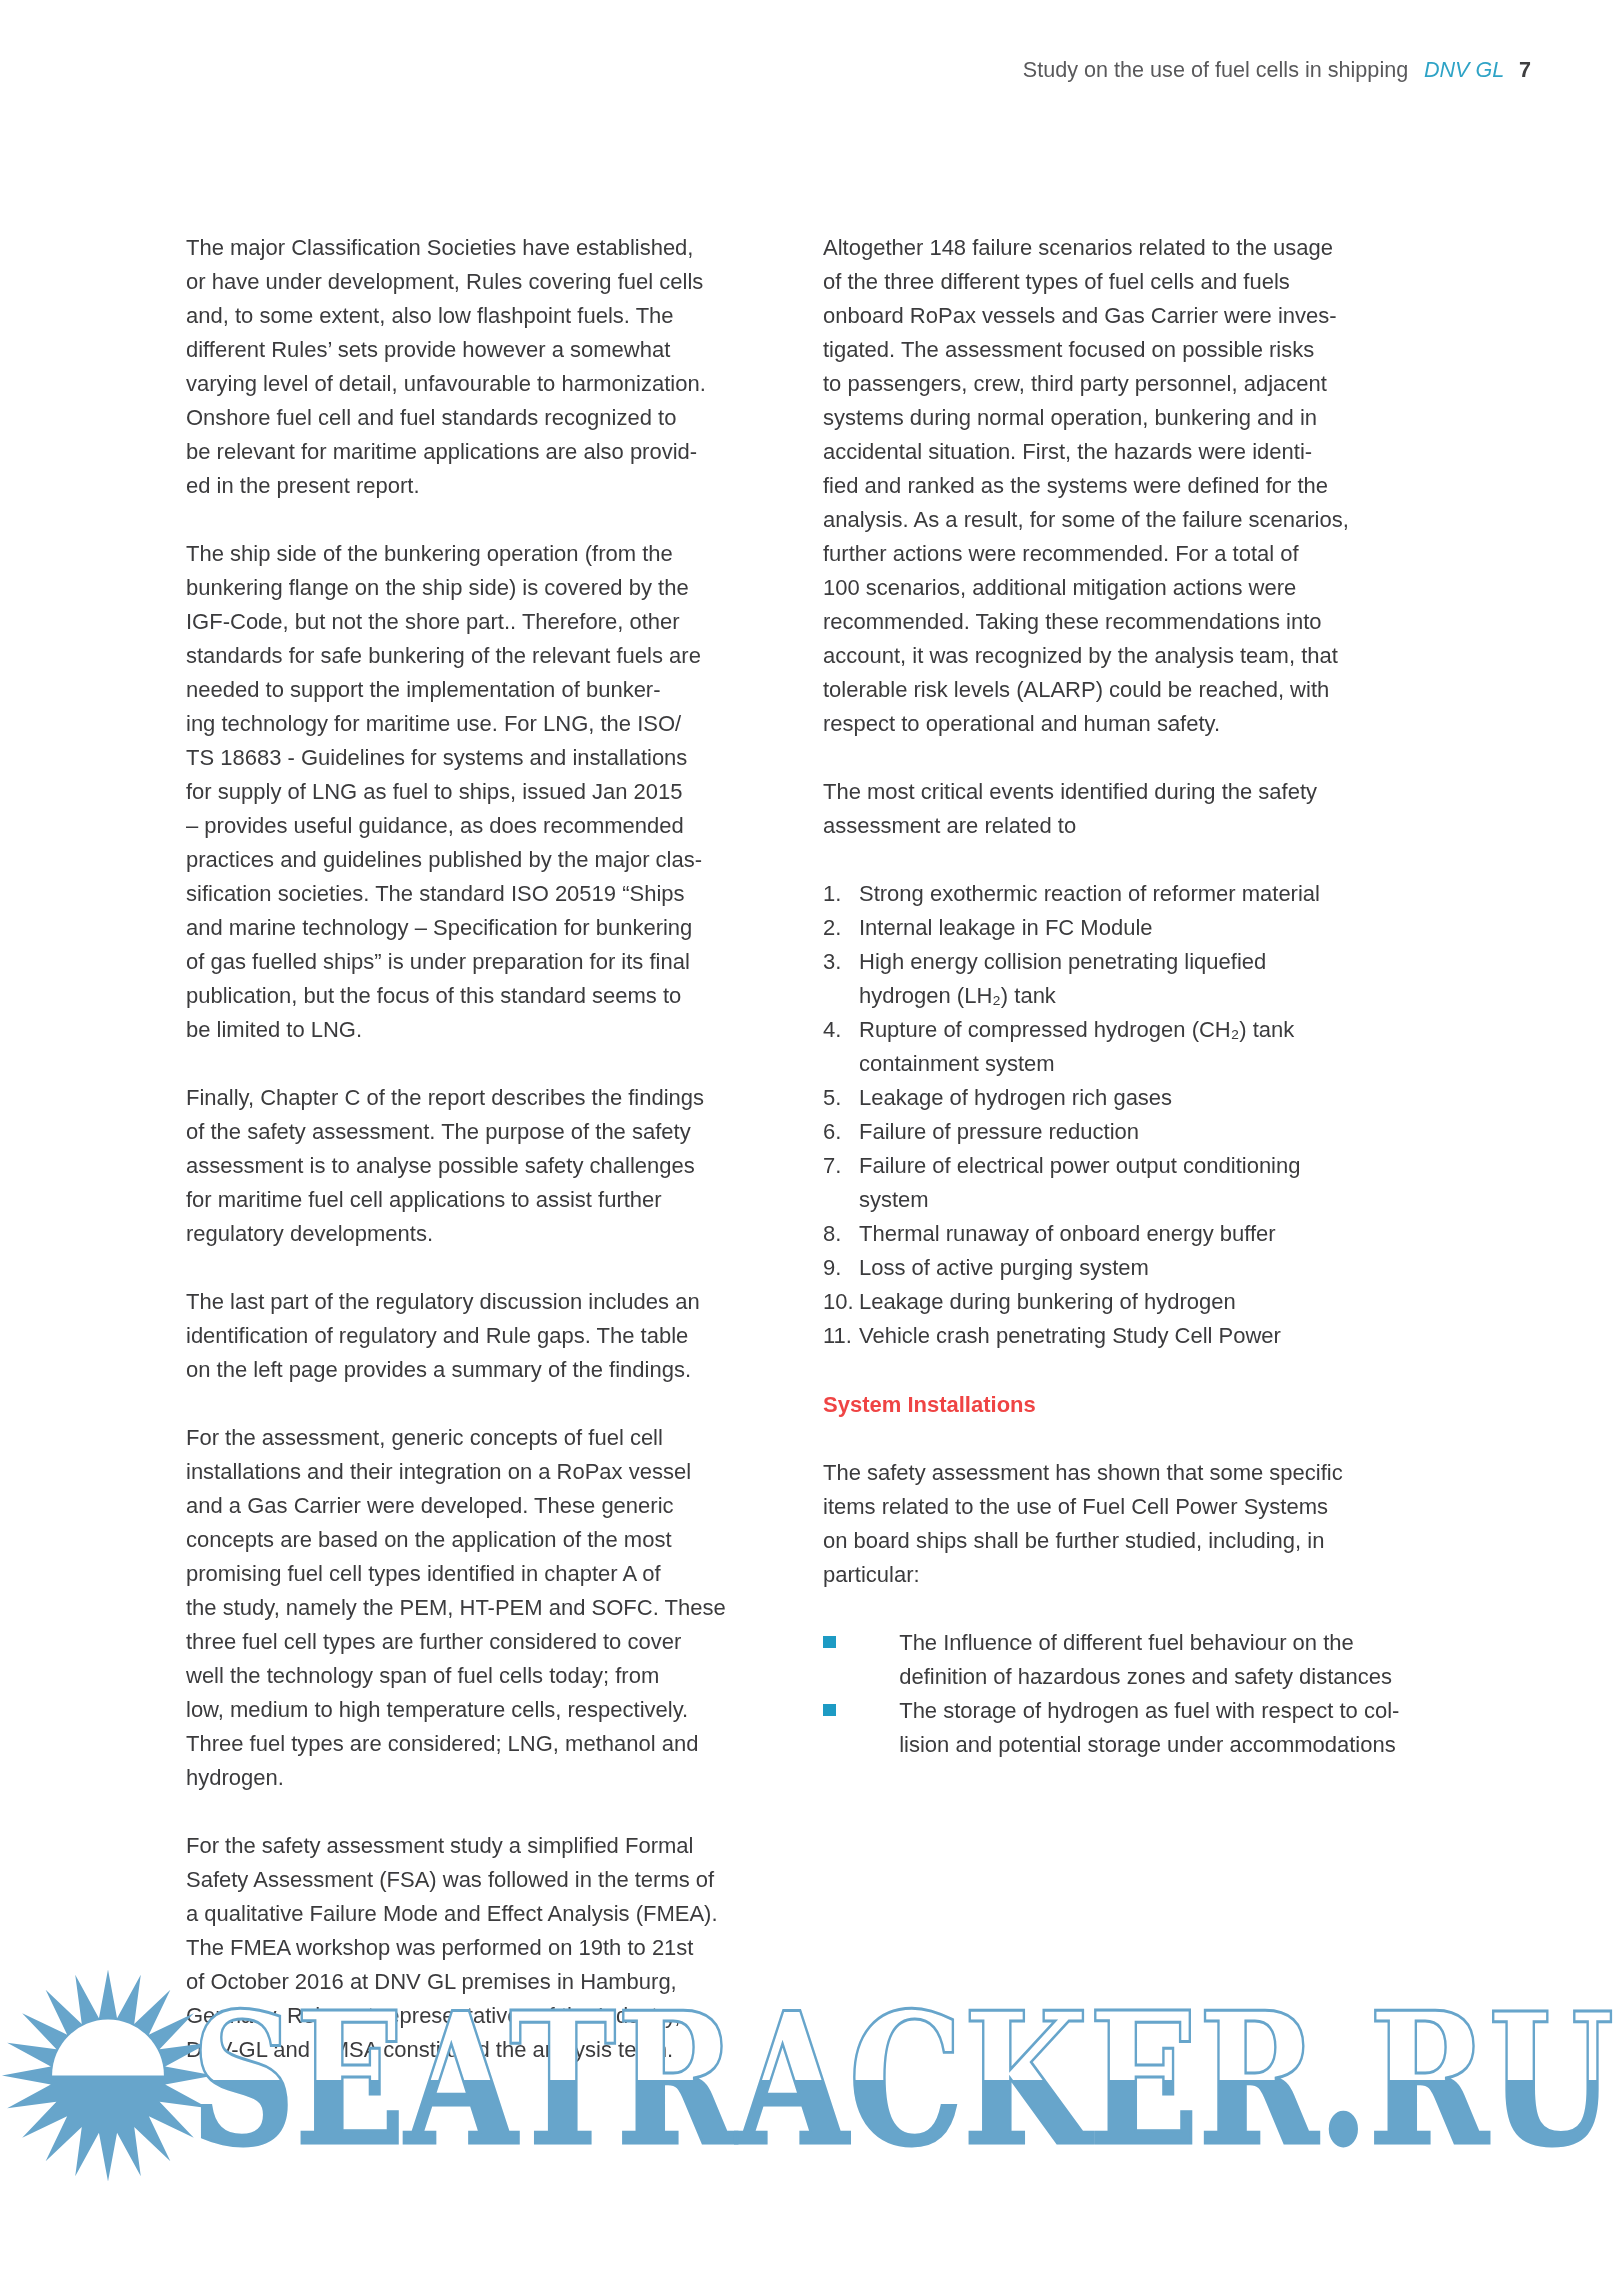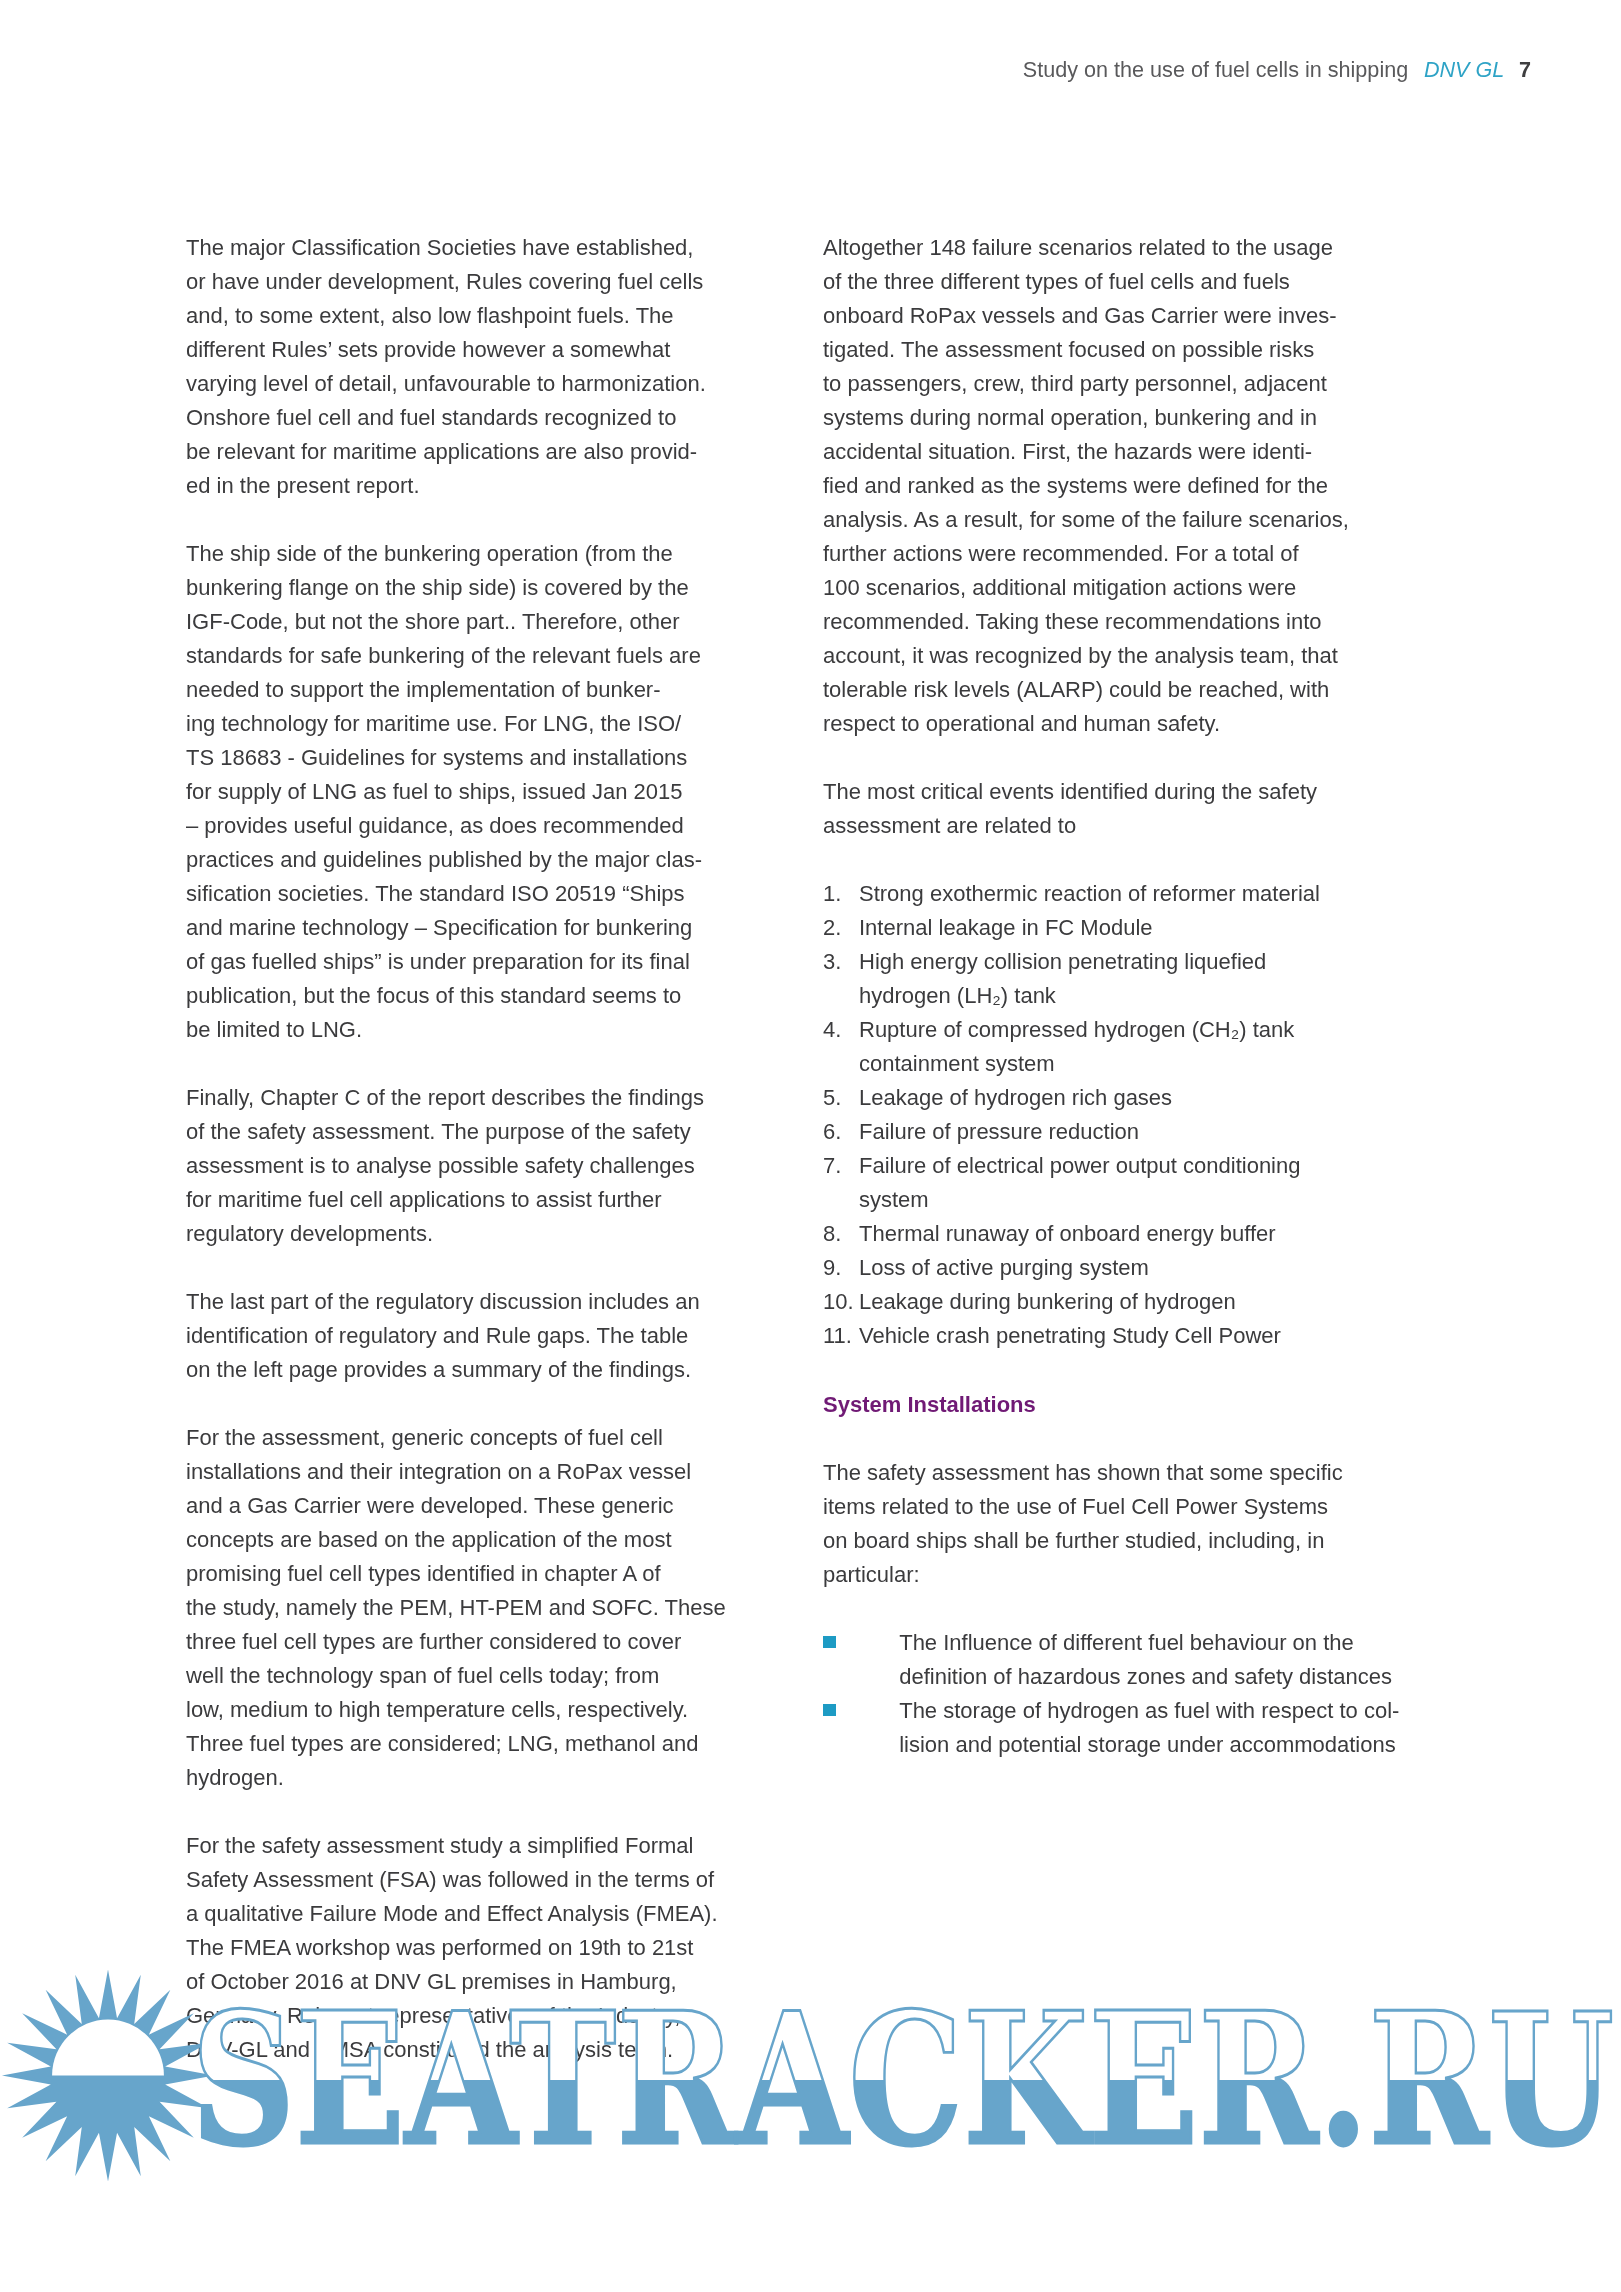--- a/index.html
+++ b/index.html
@@ -26,21 +26,21 @@
     font-size:22px;line-height:34px;
   }
   .col-left{width:600px;}
   .col-right{width:674px;}
   .para{margin:0 0 34px 0;white-space:pre-line;}
   .num-list{list-style:none;margin:0;padding:0;}
   .num-item{display:flex;}
   .num{flex:0 0 36px;width:36px;}
   .num-text{white-space:pre-line;}
   .sec-head{
-    font-size:22px;line-height:34px;font-weight:bold;color:#701a75;
+    font-size:22px;line-height:34px;font-weight:bold;color:#ef4444;
     margin:35px 0 34px 0;
   }
   .bullet-list{list-style:none;margin:0;padding:0;}
   .bullet-item{display:flex;gap:40px;}
   .bullet-sq{
     flex:0 0 12.7px;width:12.7px;height:12.7px;
     margin:9.8px 23.5px 0 0;
   }
   .bullet-text{white-space:pre-line;}
   

